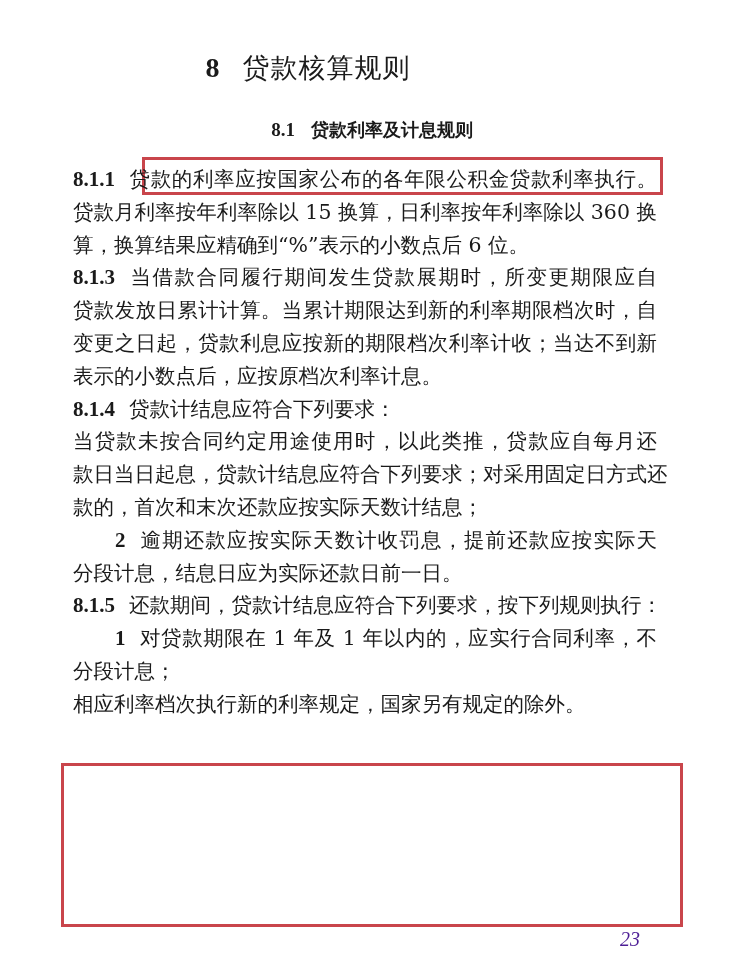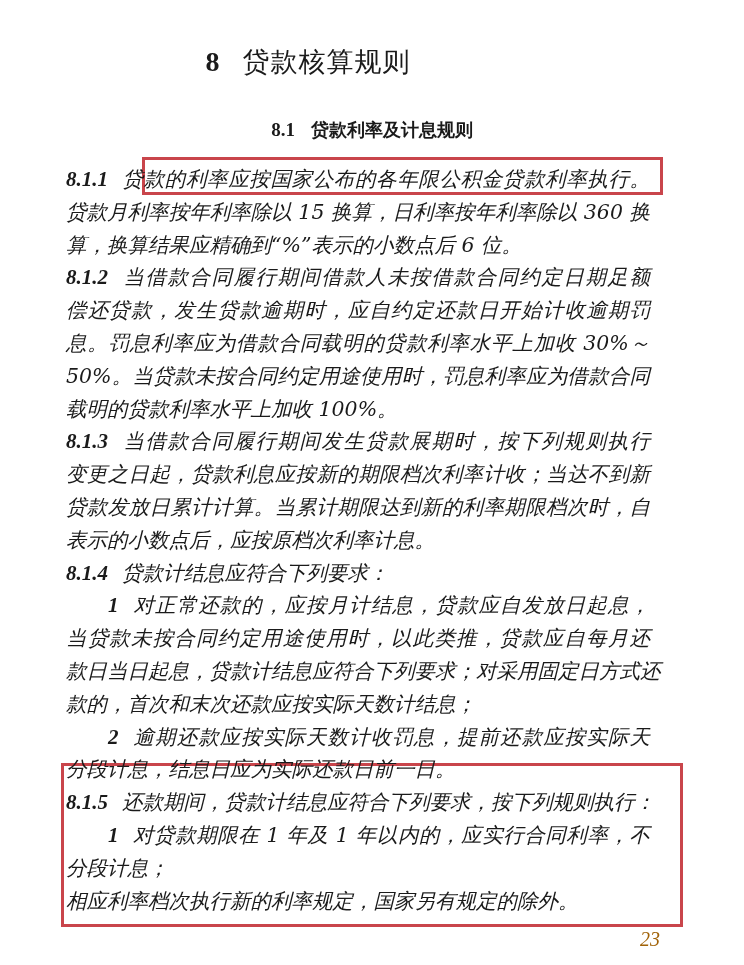--- a/index.html
+++ b/index.html
@@ -1,48 +1,48 @@
 <!DOCTYPE html>
 <html><head>
 <meta charset="utf-8">
 <style>
   html, body { margin: 0; padding: 0; }
   body {
     width: 744px; height: 965px; background: #ffffff; position: relative; overflow: hidden;
     font-family: "DejaVu Serif", "Liberation Serif", serif; color: #1a1a1a;
   }
   .chapter-title {
-    position: absolute; top: 44px; left: 0; width: 616px; text-align: center;
+    position: absolute; top: 50px; left: 0; width: 616px; text-align: center;
     font-size: 27px; letter-spacing: 1px;
   }
   .chapter-title .num { font-weight: bold; margin-right: 22px; font-family: "Liberation Serif", serif; font-size: 28px; }
   .section-title {
     position: absolute; top: 118px; left: 0; width: 744px; text-align: center;
     font-size: 18px; font-weight: bold;
   }
   .section-title .num { margin-right: 16px; font-family: "Liberation Serif", serif; font-size: 19px; }
   .body {
-    position: absolute; top: 163px; left: 66px; width: 584px;
-    font-size: 20.5px; line-height: 32.8px; text-align: justify; font-style: italic;
+    position: absolute; top: 163px; left: 73px; width: 584px;
+    font-size: 20.5px; line-height: 32.8px; text-align: justify;
   }
   .line { display: block; height: 32.8px; white-space: nowrap; overflow: visible; text-align-last: justify; text-align: justify; }
   .line.last { text-align-last: left; }
   .clause-num { font-weight: bold; font-family: "Liberation Serif", serif; font-size: 21px; margin-right: 14px; }
   .item-num { font-weight: bold; font-family: "Liberation Serif", serif; font-size: 21px; margin-left: 42px; margin-right: 14px; }
   .highlight-box-1 {
     position: absolute; left: 142px; top: 157px; width: 521px; height: 38px;
     border: 3px solid #c9454b; box-sizing: border-box;
   }
   .highlight-box-2 {
     position: absolute; left: 61px; top: 763px; width: 622px; height: 164px;
     border: 3px solid #c9454b; box-sizing: border-box;
   }
   .page-number {
     position: absolute; top: 928px; left: 620px; font-style: italic;
-    font-family: "Liberation Serif", serif; font-size: 20px; color: #a16207; margin-left: 20px;
+    font-family: "Liberation Serif", serif; font-size: 20px; color: #4c1d95;
   }
 </style>
 </head>
 <body>
 
 <div class="chapter-title">
   <span class="num">8</span><span>贷款核算规则</span>
 </div>
 
 <div class="section-title">
@@ -53,39 +53,31 @@
 <div class="highlight-box-2"></div>
 
 <div class="body">
 
   <div>
     <span class="line"><span class="clause-num">8.1.1</span><span>贷款的利率应按国家公布的各年限公积金贷款利率执行。</span></span>
     <span class="line">贷款月利率按年利率除以 15 换算，日利率按年利率除以 360 换</span>
     <span class="line last">算，换算结果应精确到“%”表示的小数点后 6 位。</span>
   </div>
 
-  <div>
-    <span class="line"><span class="clause-num">8.1.2</span><span>当借款合同履行期间借款人未按借款合同约定日期足额</span></span>
-    <span class="line">偿还贷款，发生贷款逾期时，应自约定还款日开始计收逾期罚</span>
-    <span class="line">息。罚息利率应为借款合同载明的贷款利率水平上加收 30%～</span>
-    <span class="line">50%。当贷款未按合同约定用途使用时，罚息利率应为借款合同</span>
-    <span class="line last">载明的贷款利率水平上加收 100%。</span>
-  </div>
 
   <div>
-    <span class="line"><span class="clause-num">8.1.3</span><span>当借款合同履行期间发生贷款展期时，按下列规则执行</span></span>
+    <span class="line"><span class="clause-num">8.1.3</span><span>当借款合同履行期间发生贷款展期时，所变更期限应自</span></span>
+    <span class="line">贷款发放日累计计算。当累计期限达到新的利率期限档次时，自</span>
     <span class="line">变更之日起，贷款利息应按新的期限档次利率计收；当达不到新</span>
-    <span class="line">贷款发放日累计计算。当累计期限达到新的利率期限档次时，自</span>
     <span class="line last">表示的小数点后，应按原档次利率计息。</span>
   </div>
 
   <div>
     <span class="line last"><span class="clause-num">8.1.4</span><span>贷款计结息应符合下列要求：</span></span>
     <div>
-      <span class="line"><span class="item-num">1</span><span>对正常还款的，应按月计结息，贷款应自发放日起息，</span></span>
       <span class="line">当贷款未按合同约定用途使用时，以此类推，贷款应自每月还</span>
       <span class="line">款日当日起息，贷款计结息应符合下列要求；对采用固定日方式还</span>
       <span class="line last">款的，首次和末次还款应按实际天数计结息；</span>
     </div>
     <div>
       <span class="line"><span class="item-num">2</span><span>逾期还款应按实际天数计收罚息，提前还款应按实际天</span></span>
       <span class="line last">分段计息，结息日应为实际还款日前一日。</span>
     </div>
   </div>
 

